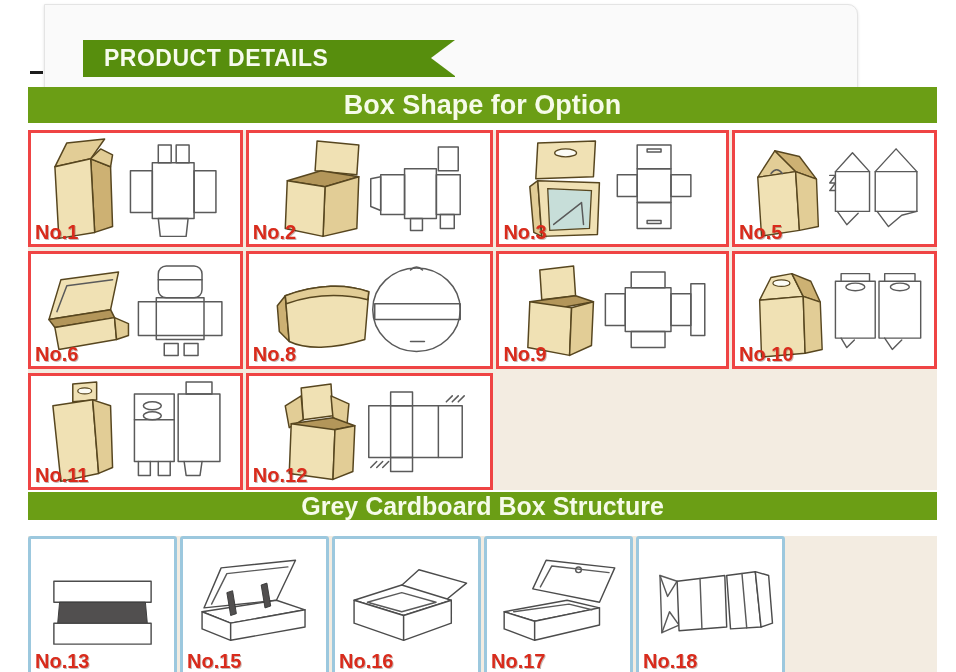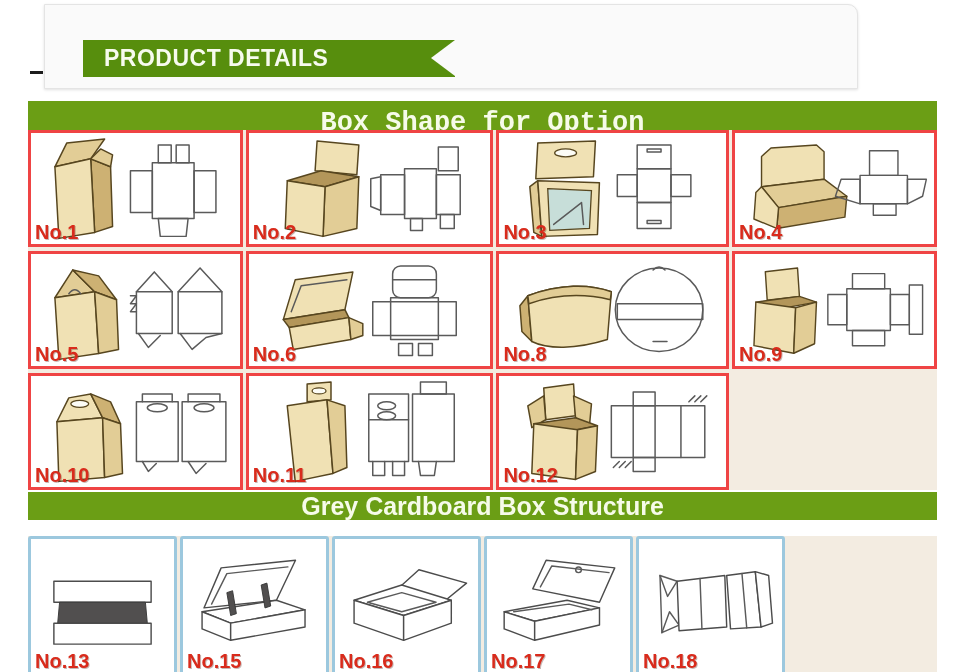--- a/index.html
+++ b/index.html
@@ -15,21 +15,21 @@
   .ribbon{position:absolute;left:83px;top:40px;width:372px;height:37px;background:#578e0d;}
   .ribbon-label{position:absolute;left:13px;top:0;line-height:37px;font-size:23px;font-weight:bold;
                 color:#f7fbee;letter-spacing:.5px;white-space:nowrap;margin-left:8px;}
   .ribbon-notch{position:absolute;right:0;top:0;width:0;height:0;
                 border-top:18.5px solid transparent;border-bottom:18.5px solid transparent;
                 border-right:24px solid #fafafa;}
 
   
   .bar{position:absolute;left:28px;width:909px;background:#6b9e15;color:#f6fbe9;
        display:flex;align-items:center;justify-content:center;font-weight:bold;}
-  .bar1{top:101px;height:43px;font-size:27px;font-family:Liberation Mono, monospace;}
+  .bar1{top:87px;height:36px;font-size:27px;}
   .bar2{top:492px;height:28px;font-size:25px;}
 
   
   .grid1{position:absolute;left:28px;top:130px;width:909px;height:360px;display:grid;
          grid-template-columns:217fr 250fr 235fr 207fr;grid-template-rows:1fr 1fr 1fr;
          gap:4px 3px;background:#f3ece1;}
   .grid2{position:absolute;left:28px;top:536px;width:909px;height:140px;display:grid;
          grid-template-columns:repeat(6,1fr);gap:3px;background:#f3ece1;}
   .cell{position:relative;background:#ffffff;border:3px solid #ef4444;overflow:hidden;}
   .grid2 .cell{border-color:#9cc8de;border-radius:3px;}
@@ -112,34 +112,20 @@
         <rect class="ln" x="130" y="36" width="34" height="34"></rect>
         <rect class="ln" x="110" y="42" width="20" height="22"></rect>
         <rect class="ln" x="164" y="42" width="20" height="22"></rect>
         <rect class="ln" x="130" y="70" width="34" height="26"></rect>
         <rect class="ln" x="140" y="16" width="14" height="3"></rect>
         <rect class="ln" x="140" y="88" width="14" height="3"></rect>
       </svg>
       <span class="num">No.3</span>
     </div>
 
-    <div class="cell">
-      <svg viewBox="0 0 210 112">
-        <polygon class="t1" points="28,22 38,13 86,10 94,17 94,46 28,54"></polygon>
-        <polygon class="t2" points="28,54 94,46 118,64 46,76"></polygon>
-        <polygon class="t3" points="46,76 118,64 116,86 44,98"></polygon>
-        <polygon class="t1" points="22,60 28,54 46,76 44,98 20,88"></polygon>
-        <polygon class="ln" points="142,16 172,16 172,42 142,42"></polygon>
-        <rect class="ln" x="132" y="42" width="50" height="30"></rect>
-        <polygon class="ln" points="112,46 132,46 132,72 106,64"></polygon>
-        <polygon class="ln" points="182,46 202,46 198,64 182,72"></polygon>
-        <rect class="ln" x="146" y="72" width="24" height="12"></rect>
-      </svg>
-      <span class="num">No.4</span>
-    </div>
 
     <div class="cell">
       <svg viewBox="0 0 210 112">
         <polygon class="t2" points="24,44 42,16 64,38"></polygon>
         <polygon class="t3" points="42,16 68,22 86,46 64,38"></polygon>
         <polygon class="t1" points="24,44 64,38 68,100 28,106"></polygon>
         <polygon class="t2" points="64,38 86,46 88,96 68,100"></polygon>
         <path class="ln" d="M38,40 q6,-8 12,0"></path>
         <rect class="ln" x="106" y="38" width="36" height="42"></rect>
         <rect class="ln" x="148" y="38" width="44" height="42"></rect>

